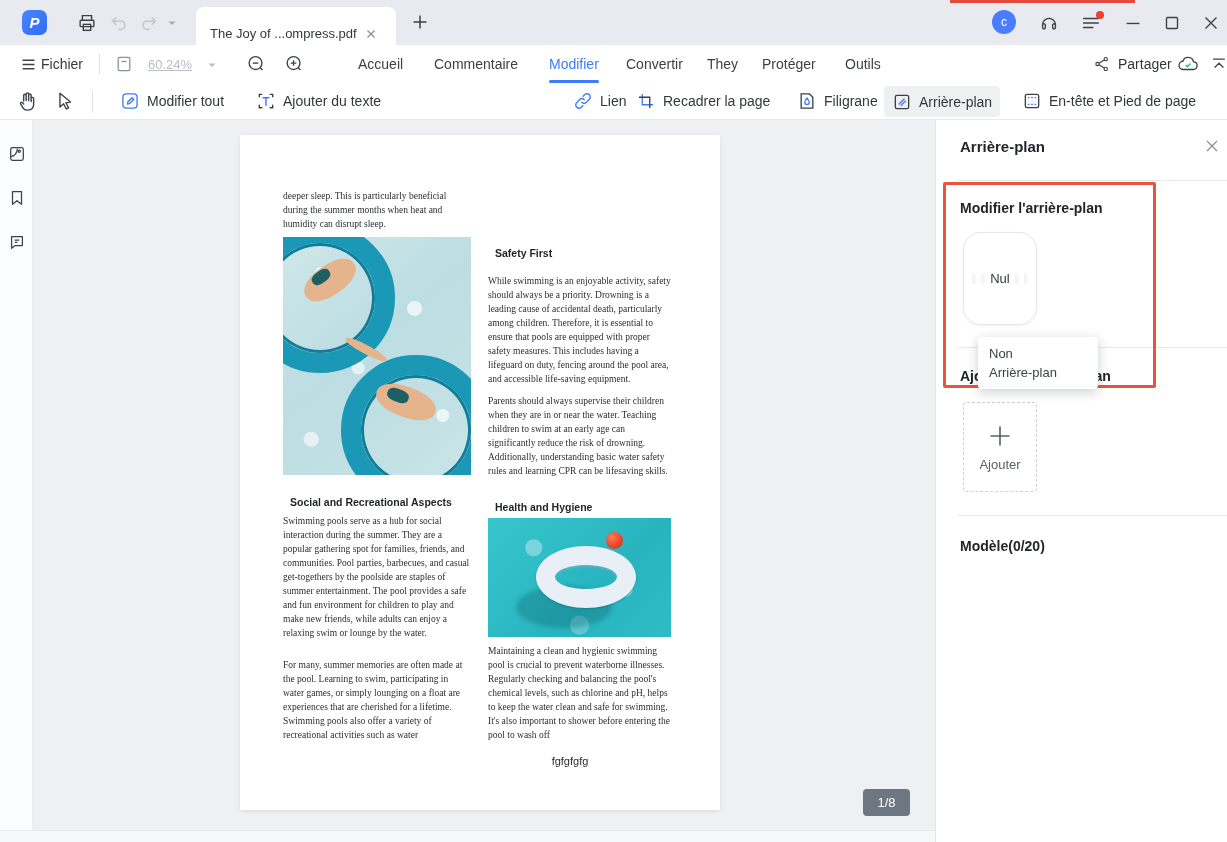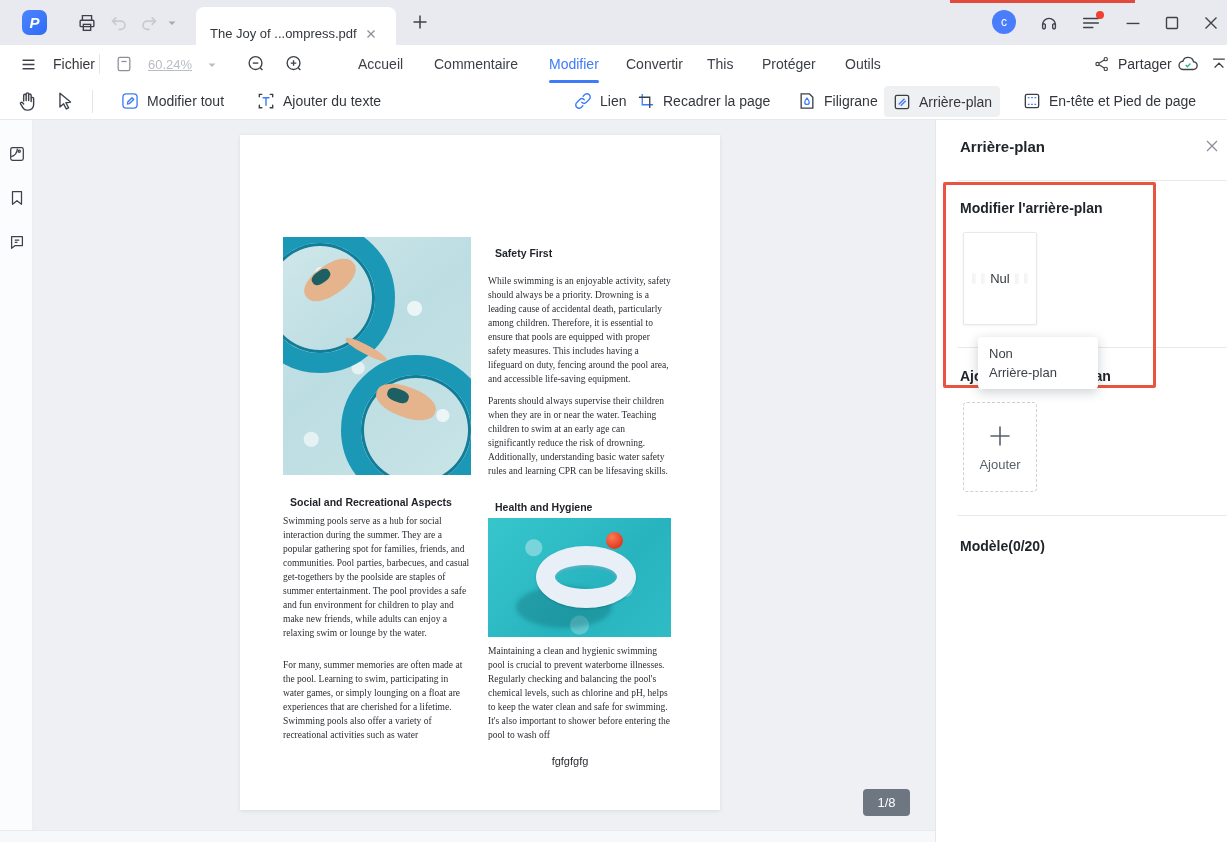--- a/index.html
+++ b/index.html
@@ -81,21 +81,21 @@
 
   
   .panel { position:absolute; left:935px; top:120px; width:292px; height:722px; background:#fff; border-left:1px solid #e5e7eb; }
   .p-title { position:absolute; left:24px; top:18px; font-size:15px; font-weight:bold; color:#1f232a; }
   .p-close { position:absolute; left:268px; top:18px; width:16px; height:16px; }
   .p-div { position:absolute; left:21px; width:271px; height:1px; background:#e8e9ec; }
   .redbox { position:absolute; left:7px; top:62px; width:213px; height:206px; border:3px solid #e8543f;
             border-radius:2px; pointer-events:none; z-index:3; }
   .p-h2 { position:absolute; font-size:14px; font-weight:bold; color:#21252b; }
   .nulcard { position:absolute; left:27px; top:112px; width:74px; height:93px; background:#fff;
-             border:1px solid #e6e8ec; border-radius:2px; box-shadow:0 1px 3px rgba(30,40,60,.06);
+             border:1px solid #e6e8ec; border-radius:18px; box-shadow:0 1px 3px rgba(30,40,60,.06);
              display:flex; flex-direction:row; align-items:center; justify-content:center; gap:5px; padding:8px; }
   .nulbar { width:56px; height:11px; border-radius:2px; background:linear-gradient(90deg,#f1f2f5,#f7f8fa); }
   .nullabel { font-size:13px; color:#33373d; line-height:14px; }
   .tooltip { position:absolute; left:42px; top:217px; width:120px; background:#fff; border-radius:4px;
              box-shadow:0 3px 12px rgba(20,30,50,.22); padding:7px 11px; font-size:13px; color:#3b3f46;
              line-height:19px; z-index:5; }
   .addbtn { position:absolute; left:27px; top:282px; width:74px; height:90px; border:1px dashed #cdd1d7;
             border-radius:4px; background:#fff; display:flex; flex-direction:column; align-items:center;
             justify-content:center; gap:8px; }
   .addbtn .lbl { font-size:13px; color:#596069; }
@@ -176,21 +176,21 @@
         </svg>
     </span>
     <span class="tb-ic" style="left:1200px">
       <svg width="22" height="22" viewBox="0 0 24 24" stroke="#3d424a" stroke-width="1.5">
           <path d="M6 6l12 12M18 6L6 18"></path>
         </svg>
     </span>
   </div>
 
   <div class="menubar">
-    <div class="mb-item" style="left:20px; gap:16px">
+    <div class="mb-item" style="left:20px; gap:4px">
       <svg width="17" height="17" viewBox="0 0 20 20" stroke="#3d424a" stroke-width="1.5">
           <path d="M3 5h14M3 10h14M3 15h14"></path>
         </svg>
       <span>Fichier</span>
     </div>
     <div class="vdiv" style="left:99px"></div>
 
     <span style="position:absolute;left:114px;top:9px">
       <svg width="20" height="20" viewBox="0 0 24 24" fill="none" stroke="#8a8f98" stroke-width="1.5">
         <rect x="5" y="4" width="14" height="16" rx="2"></rect>
@@ -215,21 +215,21 @@
         <circle cx="11.5" cy="11" r="7"></circle>
           <path d="M8.5 11h6M11.5 8v6"></path>
           <path d="M16.5 16l2.5 2.5"></path>
       </svg>
     </span>
 
     <div class="nav-item" style="left:358px">Accueil</div>
     <div class="nav-item" style="left:434px">Commentaire</div>
     <div class="nav-item active" style="left:549px">Modifier</div>
     <div class="nav-item" style="left:626px">Convertir</div>
-    <div class="nav-item" style="left:707px">This</div>
+    <div class="nav-item" style="left:707px">They</div>
     <div class="nav-item" style="left:762px">Protéger</div>
     <div class="nav-item" style="left:845px">Outils</div>
 
     <div class="mb-item" style="left:1093px; gap:7px">
       <svg width="18" height="18" viewBox="0 0 24 24" fill="none" stroke="#3d424a" stroke-width="1.5">
         <circle cx="6" cy="12" r="2.2"></circle>
           <circle cx="17" cy="5.5" r="2.2"></circle>
           <circle cx="17" cy="18.5" r="2.2"></circle>
         <path d="M8 11l7-4.3M8 13l7 4.3"></path>
       </svg>
@@ -337,20 +337,21 @@
       <svg width="18" height="18" viewBox="0 0 20 20" fill="none" stroke="#3d424a" stroke-width="1.4" stroke-linejoin="round">
         <path d="M4 4h12v10H8l-4 3z"></path>
           <path d="M7.5 8h5M7.5 10.5h3"></path>
       </svg>
     </span>
   </div>
 
   <div class="docarea">
     <div class="page">
 
+      <div class="col-text" style="left:43px; top:55px; width:188px">deeper sleep. This is particularly beneficial during the summer months when heat and humidity can disrupt sleep.</div>
 
       <div class="photo1">
         <div class="tube t1"></div>
         <div class="person" style="left:18px; top:28px; width:58px; height:30px; transform:rotate(-35deg)"></div>
         <div class="suit" style="left:28px; top:34px; width:20px; height:12px; transform:rotate(-35deg)"></div>
         <div class="tube t2"></div>
         <div class="person" style="left:92px; top:150px; width:62px; height:30px; transform:rotate(20deg)"></div>
         <div class="suit" style="left:104px; top:152px; width:22px; height:13px; transform:rotate(20deg)"></div>
         <div class="person" style="left:60px; top:108px; width:46px; height:9px; transform:rotate(28deg)"></div>
       </div>

